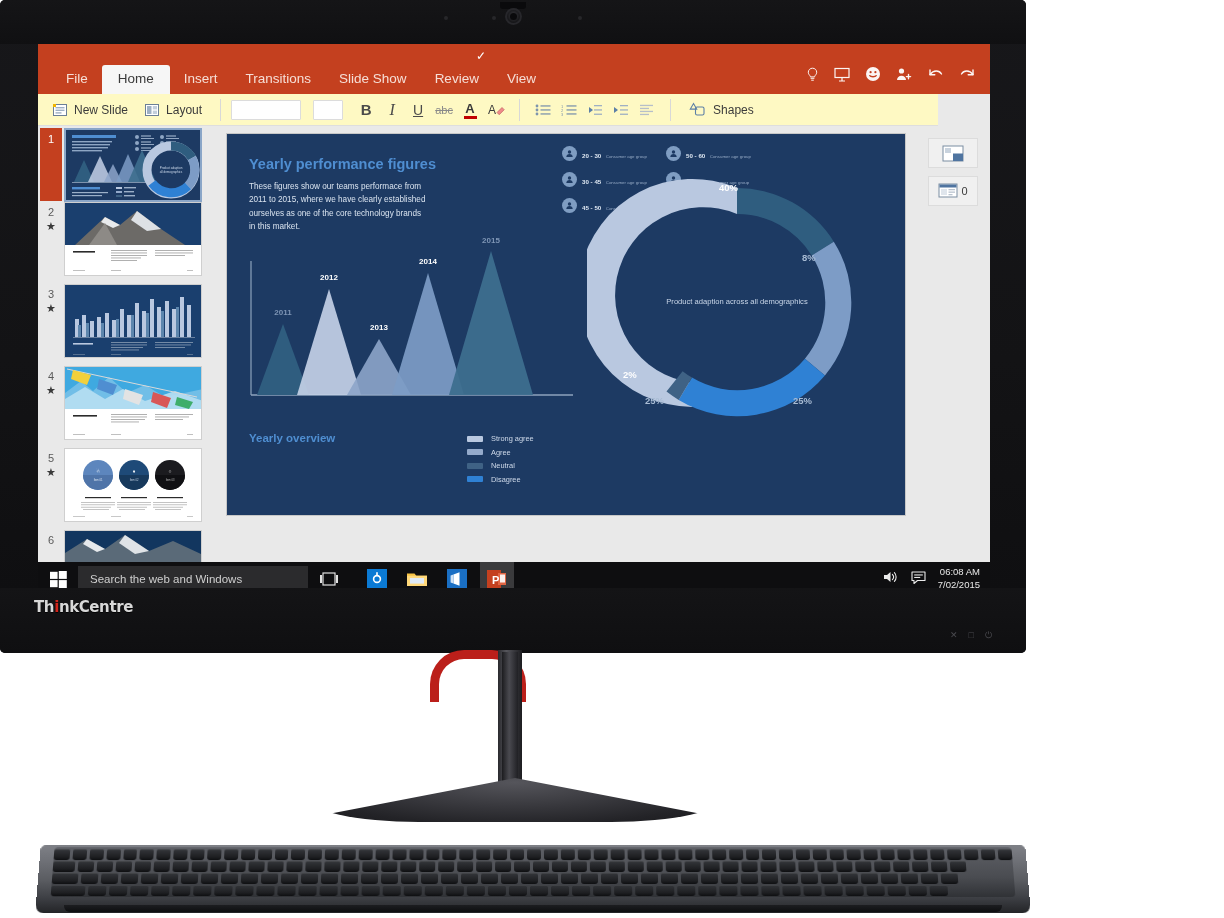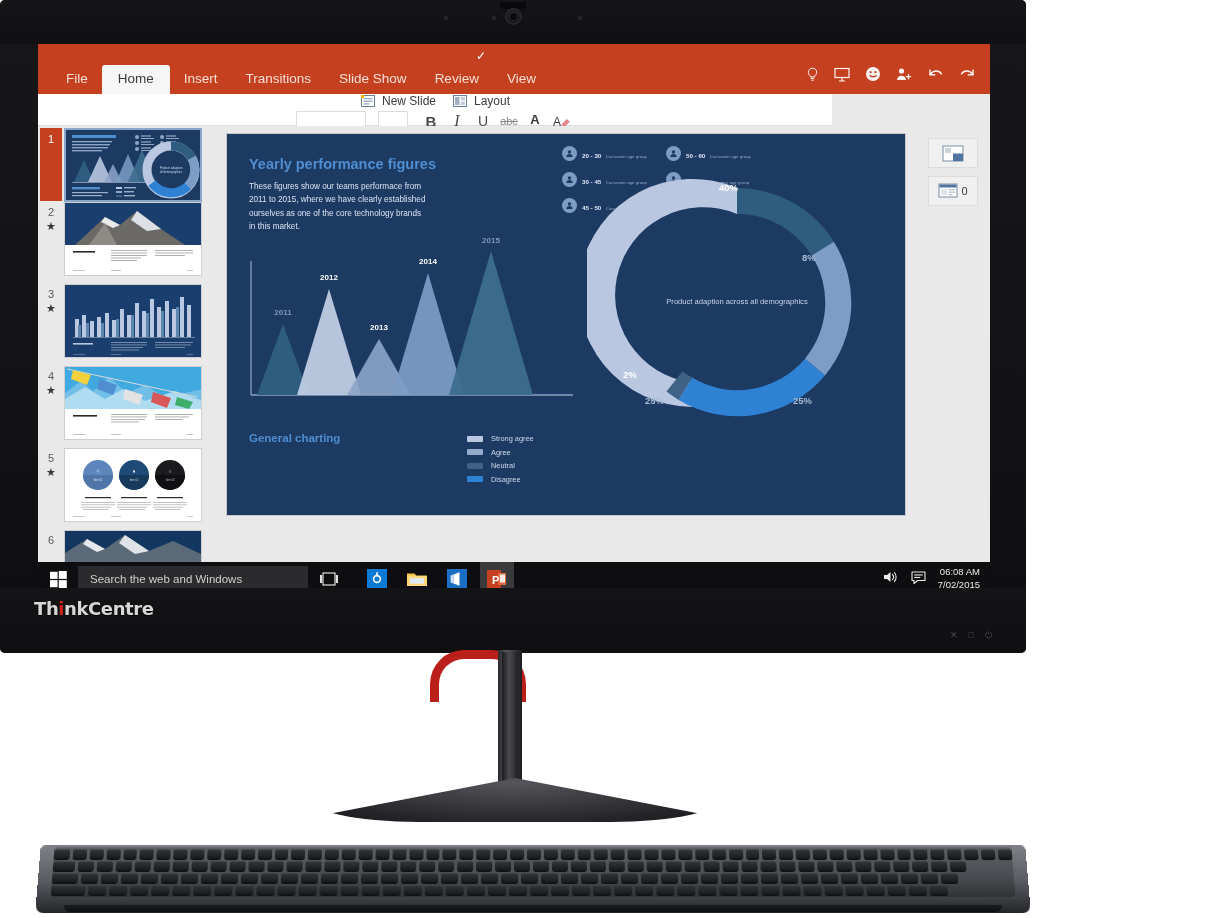--- a/index.html
+++ b/index.html
@@ -50,21 +50,21 @@
   }
 
   .brand-strip {
     position: absolute; left: 0; top: 588px; width: 1026px; height: 65px;
     background: linear-gradient(180deg,#141416 0%,#0f0f11 100%);
     border-radius: 0 0 5px 5px;
   }
   .thinkcentre {
     position: absolute; left: 34px; top: 598px;
     font-family: "DejaVu Sans", sans-serif;
-    font-weight: 700; font-size: 18px; letter-spacing: -0.4px;
+    font-weight: 700; font-size: 15px; letter-spacing: -0.4px;
     color: #d8d8d8;
     text-shadow: 0 1px 0 rgba(0,0,0,.8);
   }
   .thinkcentre .dot { color: #d0241a; }
   .bezel-btns {
     position: absolute; left: 950px; top: 631px;
     display: flex; gap: 11px; color: #54545a; font-size: 9px; line-height: 9px;
   }
   .bezel-btns span { opacity: .85; }
 
@@ -159,23 +159,23 @@
   .tab.active {
     background: #f6f6f6; color: #3a3a3a; border-radius: 3px 3px 0 0;
     padding: 6px 16px 8px 16px;
   }
   .ribbon-right {
     position: absolute; right: 14px; top: 22px; display: flex; gap: 15px; align-items: center;
   }
   .ribbon-right .ric { color: #fff; opacity: .95; display: block; }
 
   .toolbar {
-    position: absolute; left: 0; top: 50px; width: 794px; height: 32px;
-    background: #ffffff; border-bottom: 1px solid #dedede;
-    display: flex; align-items: center; flex-direction: column;
+    position: absolute; left: 0; top: 50px; width: 900px; height: 32px;
+    background: #fef9c3; border-bottom: 1px solid #dedede;
+    display: flex; align-items: center;
   }
   .tb-group { display: flex; align-items: center; height: 32px; padding: 0 6px; }
   .tb-sep { width: 1px; height: 22px; background: #d8d8d8; margin: 0 4px; }
   .tb-item { display: flex; align-items: center; gap: 6px; padding: 0 8px; color: #3b3b3b; font-size: 12px; }
   .tb-icon { display: inline-flex; align-items: center; justify-content: center; }
   .tb-input {
     height: 20px; background: #fff; border: 1px solid #dcdcdc; border-radius: 1px;
   }
   .tb-input.font { width: 70px; }
   .tb-input.size { width: 30px; }
@@ -831,21 +831,21 @@
               <div class="donut-center">
                 <span>Product adaption across all demographics</span>
               </div>
               <div class="donut-pct" style="left:132px; top:30px; color:#ffffff;text-align:center;">40%</div>
               <div class="donut-pct" style="left:215px; top:100px; color:#a9bcd4;">8%</div>
               <div class="donut-pct" style="left:206px; top:243px; color:#a9bcd4;">25%</div>
               <div class="donut-pct" style="left:58px; top:243px; color:#a9bcd4;">25%</div>
               <div class="donut-pct" style="left:36px; top:217px; color:#ffffff;">2%</div>
             </div>
 
-            <div class="gen-title">General charting</div>
+            <div class="gen-title">Yearly overview</div>
 
             <div class="legend">
               <div class="legend-row">
                 <span class="legend-sw" style="background:#b9c8e0"></span>
                 <span class="legend-lb">Strong agree</span>
               </div>
               <div class="legend-row">
                 <span class="legend-sw" style="background:#94aacb"></span>
                 <span class="legend-lb">Agree</span>
               </div>

